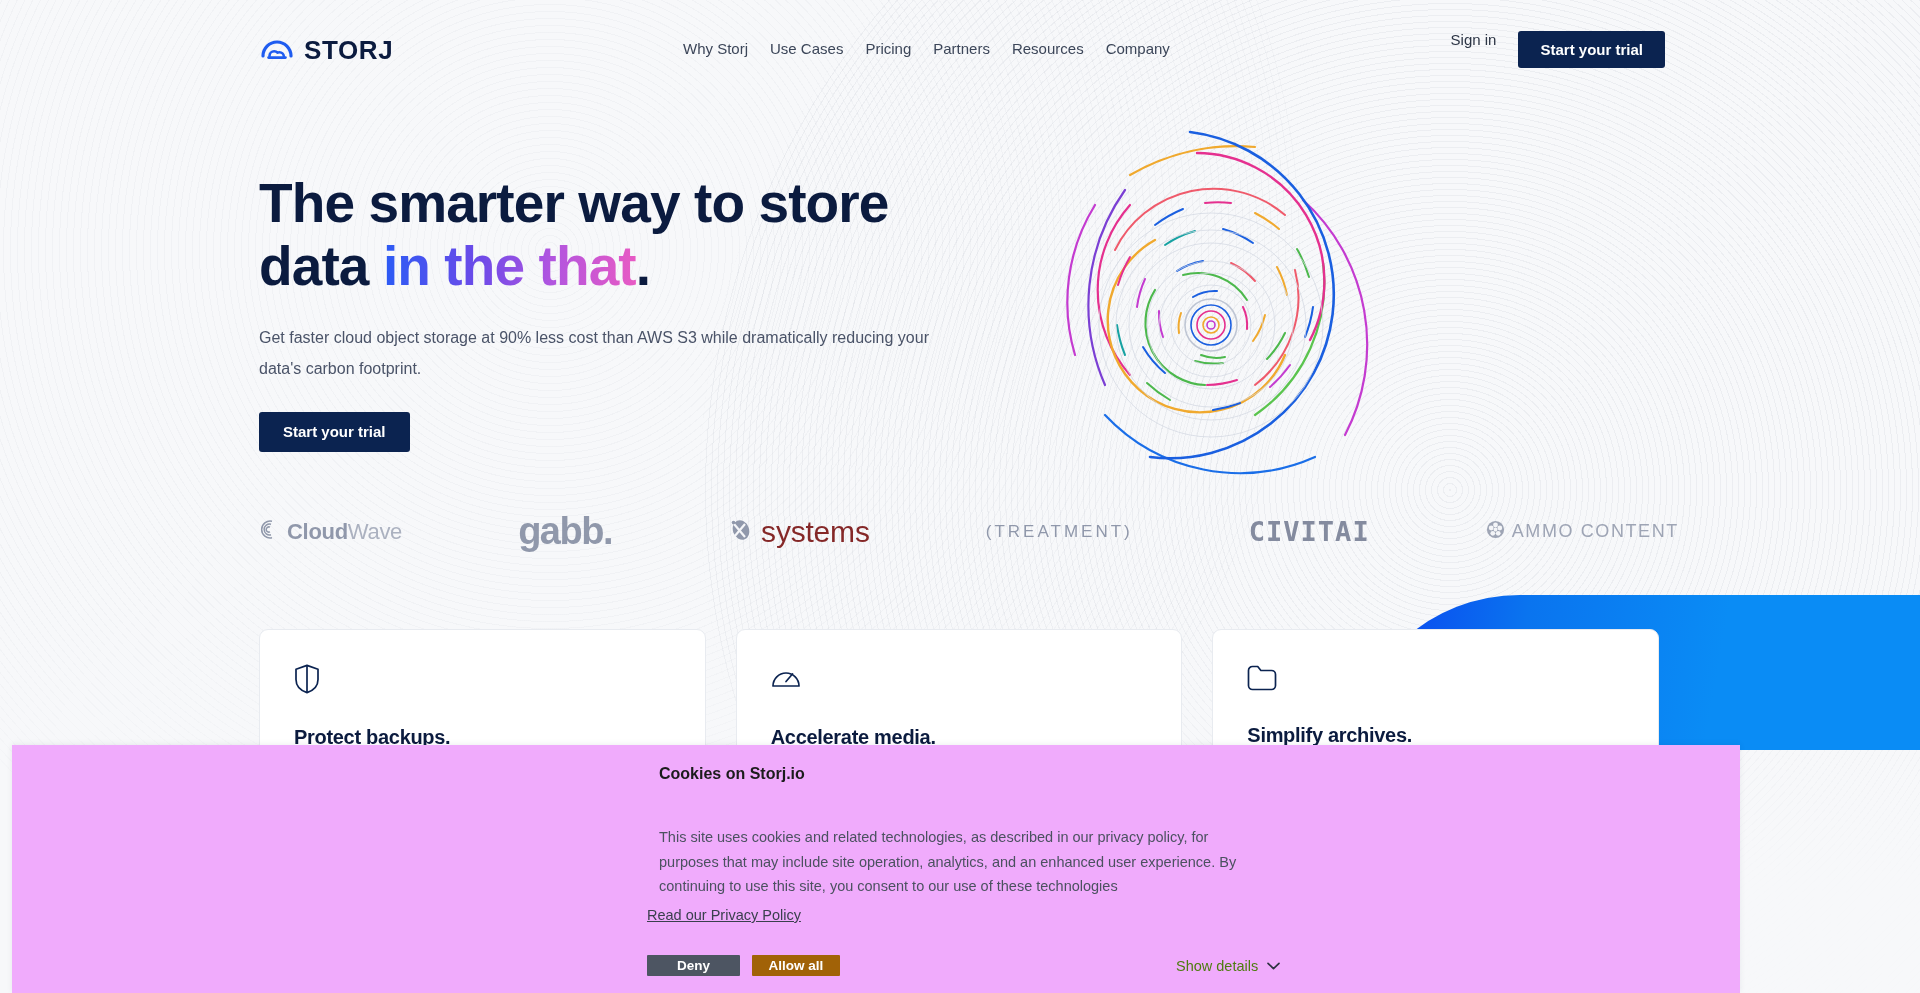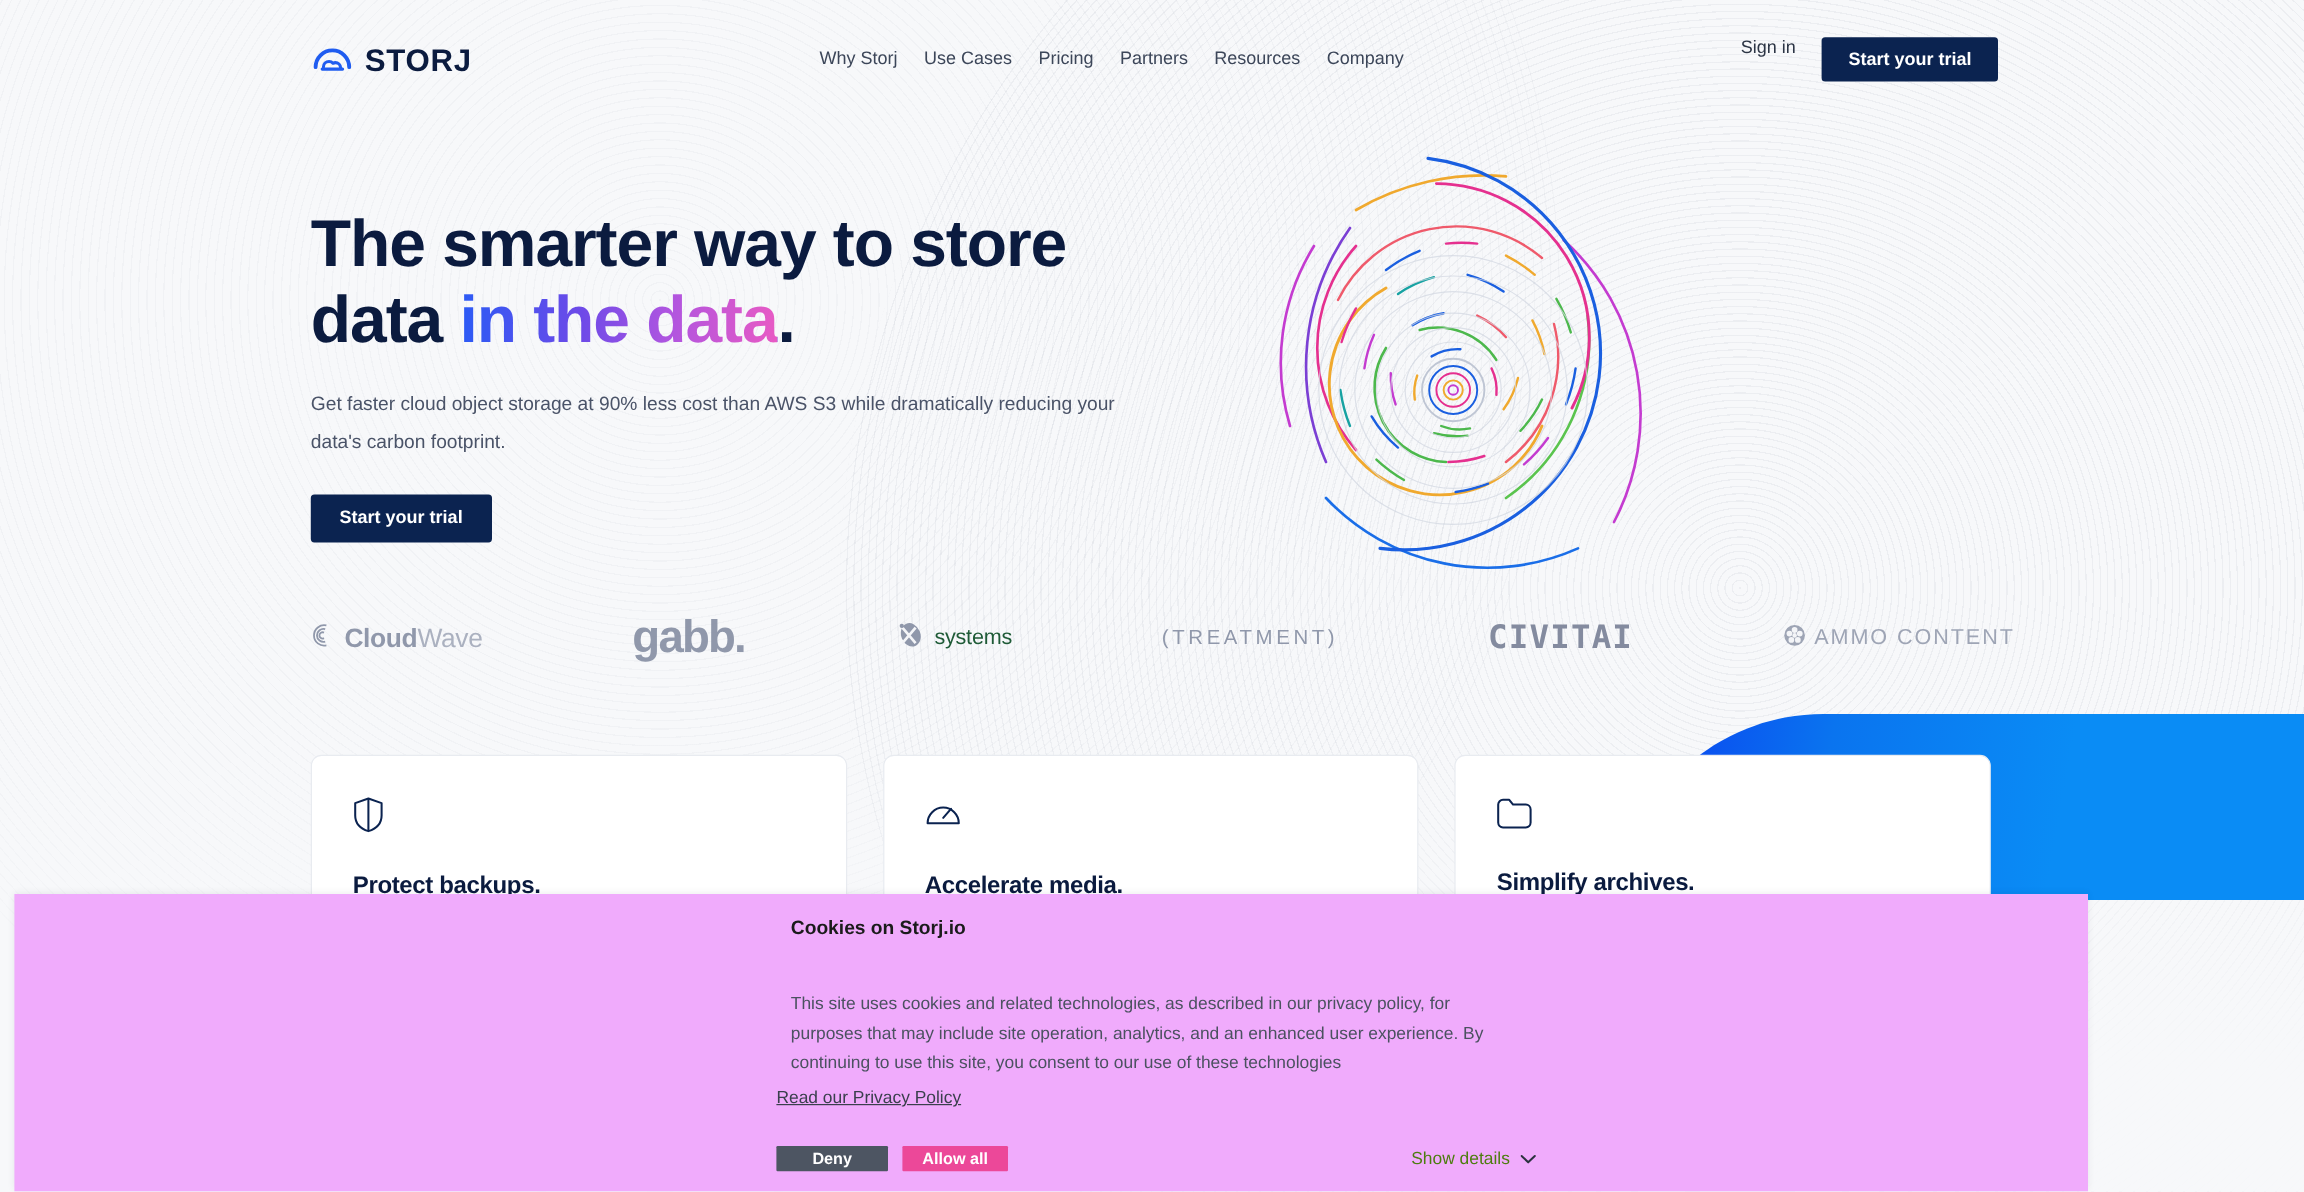--- a/index.html
+++ b/index.html
@@ -142,21 +142,21 @@
   }
   .client-logo{
     display:flex; align-items:center; gap:7px;
     color:#8b93a7; opacity:.95;
     white-space:nowrap;
   }
   .cl-cloudwave{ font-size:22px; letter-spacing:-0.3px; }
   .cl-cloudwave b{ font-weight:bold; color:#8b93a7; }
   .cl-cloudwave span.light{ font-weight:normal; color:#a7aebd; }
   .cl-gabb{ font-size:38px; font-weight:bold; letter-spacing:-1.5px; color:#8b93a7; }
-  .cl-ix{ font-size:18px; letter-spacing:-0.2px; color:#14532d; }
+  .cl-ix{ font-size:30px; letter-spacing:-0.2px; color:#7f1d1d; }
   .cl-treatment{ font-size:17px; letter-spacing:3px; color:#8b93a7; }
   .cl-civitai{ font-size:27px; font-weight:bold; letter-spacing:1px; color:#7e869b;
     font-family:"DejaVu Sans Mono", monospace; }
   .cl-ammo{ font-size:18px; letter-spacing:1.6px; color:#9aa1b2; }
 
   
   .cards{
     position:absolute; left:259px; top:629px; width:1400px;
     display:flex; gap:30px;
     z-index:10;
@@ -200,21 +200,21 @@
     display:flex; align-items:flex-end; gap:12px;
   }
   .btn-deny{
     background:#4d5562; color:#fff; border:none;
     font-size:13.5px; font-weight:bold;
     width:93px; height:21px; line-height:21px;
     cursor:pointer; border-radius:1px;
     font-family:"Liberation Sans", sans-serif;
   }
   .btn-allow{
-    background:#ec4899; color:#fff; border:none;
+    background:#a16207; color:#fff; border:none;
     font-size:13.5px; font-weight:bold;
     width:88px; height:21px; line-height:21px;
     cursor:pointer; border-radius:1px;
     font-family:"Liberation Sans", sans-serif;
   }
   .show-details{
     position:absolute; left:1176px; top:958px;
     display:flex; align-items:center; gap:9px;
     font-size:14.5px; color:#4d7c0f; cursor:pointer;
   }
@@ -325,21 +325,21 @@
     <a href="#">Company</a>
   </nav>
 
   <div class="header-right">
     <a class="signin" href="#">Sign in</a>
     <button class="btn-trial">Start your trial</button>
   </div>
 </header>
 
 <section class="hero">
-  <h1 class="hero-title"><span>The smarter way to store data </span><span class="grad-text">in the data</span><span>.</span></h1>
+  <h1 class="hero-title"><span>The smarter way to store data </span><span class="grad-text">in the that</span><span>.</span></h1>
   <p class="hero-sub">Get faster cloud object storage at 90% less cost than AWS S3 while dramatically reducing your data's carbon footprint.</p>
   <button class="btn-hero">Start your trial</button>
 </section>
 
 <div class="logo-strip">
 
   <div class="client-logo">
     <span>
       <svg width="21" height="21" viewBox="0 0 21 21" fill="none" xmlns="http://www.w3.org/2000/svg">
         <path d="M13 2.2A8.5 8.5 0 1 0 13 18.8" stroke="#8b93a7" stroke-width="1.5"></path>

